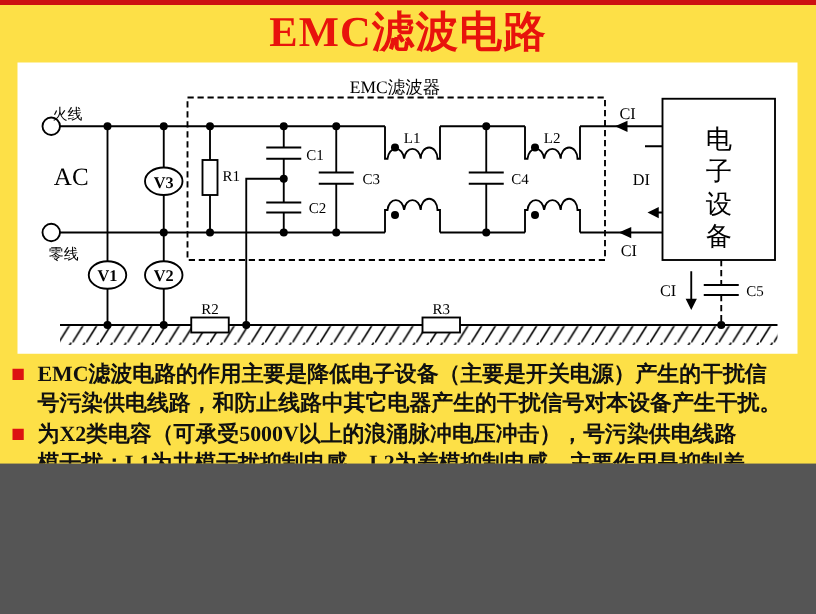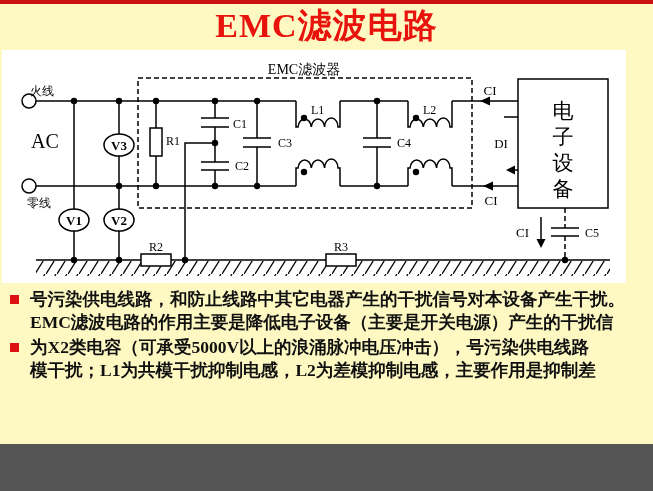--- a/index.html
+++ b/index.html
@@ -1,21 +1,21 @@
 <!DOCTYPE html>
 <html><head>
 <meta charset="utf-8">
 <style>
   html,body { margin:0; padding:0; background:#555; }
-  .slide { position:relative; width:653px; height:444px; background:#fef9c3;
+  .slide { position:relative; width:653px; height:371px; background:#fde047;
            font-family:"Liberation Serif", serif; overflow:hidden; }
   .top-strip { position:absolute; top:0; left:0; width:653px; height:4px; background:#cc1111; }
   .title { position:absolute; top:3px; left:0; width:100%; text-align:center;
            font-size:34px; font-weight:bold; color:#e8130c; letter-spacing:1px; }
-  .panel { position:absolute; left:2px; top:50px; width:624px; height:233px; background:#ffffff; }
+  .panel { position:absolute; left:14px; top:50px; width:624px; height:233px; background:#ffffff; }
   .panel svg { display:block; }
   svg text { font-family:"Liberation Serif", serif; fill:#000; }
   .wire  { stroke:#000; stroke-width:1.5; fill:none; }
   .dash  { stroke-dasharray:5 3; }
   .comp  { fill:#ffffff; stroke:#000; stroke-width:1.5; }
   .dot   { fill:#000; stroke:none; }
   .arrow { fill:#000; stroke:none; }
   .lbl   { font-size:12px; }
   .lbl13 { font-size:13px; }
   .meter-t { font-size:13px; font-weight:bold; text-anchor:middle; }
@@ -187,22 +187,22 @@
           <circle cx="117" cy="210" r="3.2" class="dot"></circle>
         <circle cx="183" cy="210" r="3.2" class="dot"></circle>
           <circle cx="563" cy="210" r="3.2" class="dot"></circle>
       </g>
     </svg>
   </div>
 
   <div class="bullets">
     <div class="bullet">
       <span class="marker"></span>
+      <div class="tline">EMC滤波电路的作用主要是降低电子设备（主要是开关电源）产生的干扰信</div>
       <div class="tline">号污染供电线路，和防止线路中其它电器产生的干扰信号对本设备产生干扰。</div>
-      <div class="tline">EMC滤波电路的作用主要是降低电子设备（主要是开关电源）产生的干扰信</div>
     </div>
     <div class="bullet">
       <span class="marker"></span>
       <div class="tline">为X2类电容（可承受5000V以上的浪涌脉冲电压冲击），号污染供电线路</div>
       <div class="tline">模干扰；L1为共模干扰抑制电感，L2为差模抑制电感，主要作用是抑制差</div>
     </div>
   </div>
 
   <div class="pagenum">35</div>
 </div>

